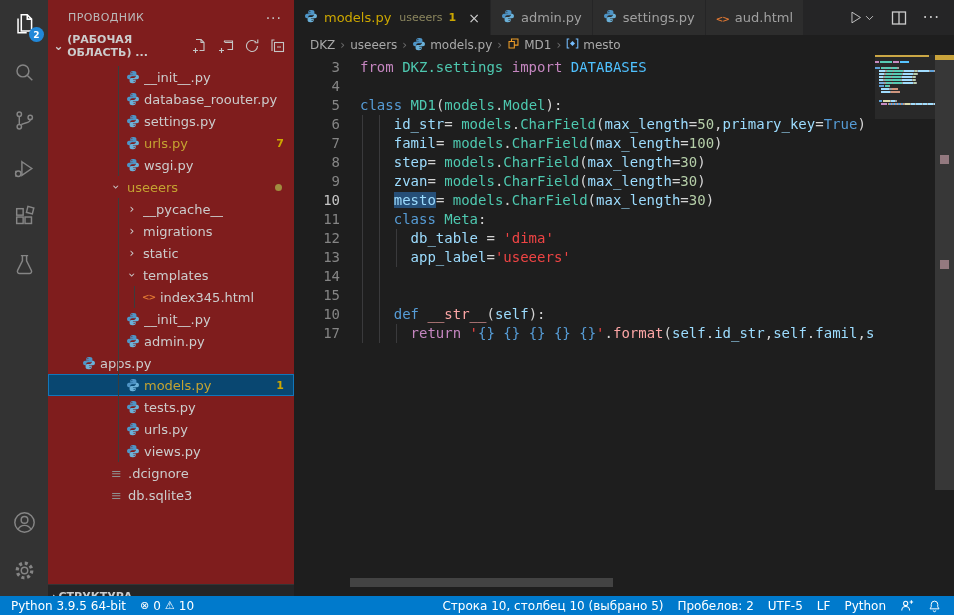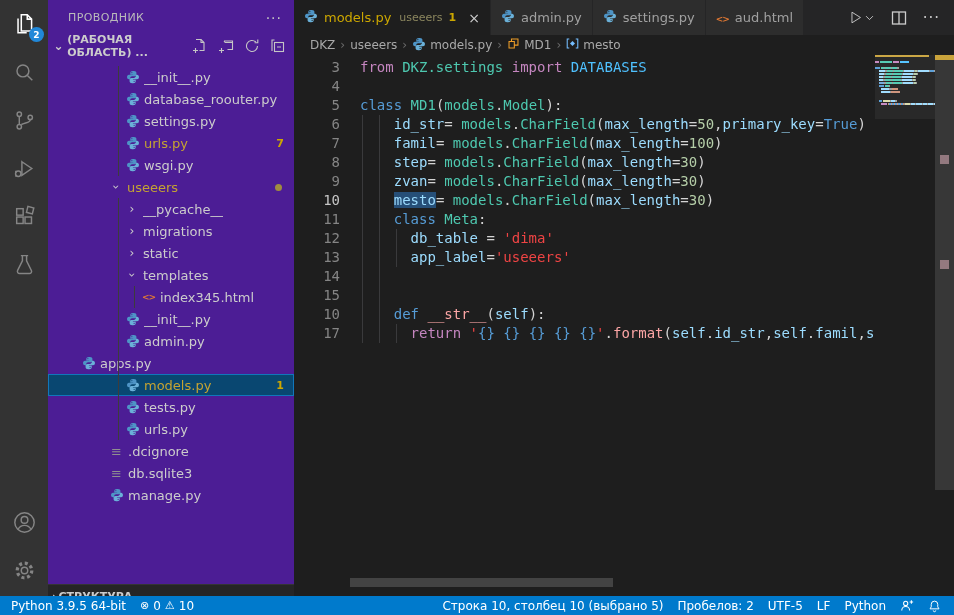--- a/index.html
+++ b/index.html
@@ -8,21 +8,21 @@
        -webkit-font-smoothing:antialiased}
   
   .activitybar{position:absolute;left:0;top:0;width:48px;bottom:19px;background:#333333;z-index:5}
   .act-item{width:48px;height:48px;display:flex;align-items:center;justify-content:center;position:relative;color:#858585;cursor:pointer}
   .act-item.active{color:#ffffff}
   .act-item svg{stroke:currentColor;fill:none;stroke-width:1.4}
   .act-bottom{position:absolute;bottom:2px;left:0}
   .badge{position:absolute;right:4px;bottom:6px;min-width:15px;height:15px;border-radius:50%;
          background:#2188d9;color:#fff;font-size:9px;display:flex;align-items:center;justify-content:center;font-weight:bold}
   
-  .sidebar{position:absolute;left:48px;top:0;width:246px;bottom:8px;background:#4c1d95;color:#cccccc;overflow:hidden}
+  .sidebar{position:absolute;left:48px;top:0;width:246px;bottom:8px;background:#7f1d1d;color:#cccccc;overflow:hidden}
   .side-title{height:35px;display:flex;align-items:center;padding:0 12px 0 20px;font-size:11px;color:#bbbbbb;letter-spacing:.4px}
   .side-title .dots{margin-left:auto;color:#c5c5c5;font-size:14px;letter-spacing:1px;cursor:pointer}
   .section-hdr{height:22px;display:flex;align-items:center;font-size:11px;font-weight:bold;color:#cccccc;padding:0 8px 0 4px;gap:2px}
   .section-hdr .chev{width:16px;text-align:center;color:#cccccc;font-size:12px}
   .sec-actions{margin-left:auto;display:flex;gap:10px;align-items:center}
   .sec-actions svg{stroke:#c5c5c5;fill:none;stroke-width:1.1;cursor:pointer}
   .tree{position:absolute;top:57px;left:0;right:0;bottom:22px;overflow:hidden;font-size:13px}
   .row{height:22px;display:flex;align-items:center;cursor:pointer;position:relative;color:#cccccc;white-space:nowrap}
   .row .twist{width:16px;text-align:center;flex:0 0 16px;color:#cccccc;font-size:12px}
   .row .fico{width:17px;flex:0 0 17px;display:flex;align-items:center;justify-content:center}
@@ -315,40 +315,41 @@
       <div class="row" style="padding-left: 76px;">
         <span class="indentguide" style="left: 70px;"></span>
         <span class="fico">
           <svg width="14" height="14" viewBox="0 0 16 16">
             <path fill="#4e94c6" d="M7.9 1c-2 0-3 .9-3 2.2V5h3.2v.5H3.4C2 5.5 1.2 6.6 1.2 8.1s.8 2.6 2.2 2.6h1.4V9.2c0-1.2 1-2.2 2.2-2.2h2.9c1.1 0 2-.9 2-2V3.2C12 1.9 10.9 1 9 1H7.9zM6.7 2.3c.35 0 .65.3.65.65s-.3.65-.65.65-.65-.3-.65-.65.3-.65.65-.65z"></path>
             <path fill="#6ab0d8" d="M8.1 15c2 0 3-.9 3-2.2V11H7.9v-.5h4.7c1.4 0 2.2-1.1 2.2-2.6s-.8-2.6-2.2-2.6h-1.4v1.5c0 1.2-1 2.2-2.2 2.2H6.1c-1.1 0-2 .9-2 2v1.8c0 1.3 1.1 2.2 3 2.2h1zm1.2-1.3c-.35 0-.65-.3-.65-.65s.3-.65.65-.65.65.3.65.65-.3.65-.65.65z"></path>
           </svg>
         </span>
         <span class="lbl">urls.py</span>
       </div>
+      <div class="row" style="padding-left: 76px;">
+        <span class="indentguide" style="left: 70px;"></span>
+        <span class="fico">
+          <svg width="14" height="14" viewBox="0 0 16 16">
+            <path fill="#4e94c6" d="M7.9 1c-2 0-3 .9-3 2.2V5h3.2v.5H3.4C2 5.5 1.2 6.6 1.2 8.1s.8 2.6 2.2 2.6h1.4V9.2c0-1.2 1-2.2 2.2-2.2h2.9c1.1 0 2-.9 2-2V3.2C12 1.9 10.9 1 9 1H7.9zM6.7 2.3c.35 0 .65.3.65.65s-.3.65-.65.65-.65-.3-.65-.65.3-.65.65-.65z"></path>
+            <path fill="#6ab0d8" d="M8.1 15c2 0 3-.9 3-2.2V11H7.9v-.5h4.7c1.4 0 2.2-1.1 2.2-2.6s-.8-2.6-2.2-2.6h-1.4v1.5c0 1.2-1 2.2-2.2 2.2H6.1c-1.1 0-2 .9-2 2v1.8c0 1.3 1.1 2.2 3 2.2h1zm1.2-1.3c-.35 0-.65-.3-.65-.65s.3-.65.65-.65.65.3.65.65-.3.65-.65.65z"></path>
+          </svg>
+        </span>
+        <span class="lbl">views.py</span>
+      </div>
       <div class="row" style="padding-left: 60px;">
         <span class="fico">
           <span class="list-ico">≡</span>
         </span>
         <span class="lbl">.dcignore</span>
       </div>
       <div class="row" style="padding-left: 60px;">
         <span class="fico">
           <span class="list-ico">≡</span>
         </span>
         <span class="lbl">db.sqlite3</span>
-      </div>
-      <div class="row" style="padding-left: 60px;">
-        <span class="fico">
-          <svg width="14" height="14" viewBox="0 0 16 16">
-            <path fill="#4e94c6" d="M7.9 1c-2 0-3 .9-3 2.2V5h3.2v.5H3.4C2 5.5 1.2 6.6 1.2 8.1s.8 2.6 2.2 2.6h1.4V9.2c0-1.2 1-2.2 2.2-2.2h2.9c1.1 0 2-.9 2-2V3.2C12 1.9 10.9 1 9 1H7.9zM6.7 2.3c.35 0 .65.3.65.65s-.3.65-.65.65-.65-.3-.65-.65.3-.65.65-.65z"></path>
-            <path fill="#6ab0d8" d="M8.1 15c2 0 3-.9 3-2.2V11H7.9v-.5h4.7c1.4 0 2.2-1.1 2.2-2.6s-.8-2.6-2.2-2.6h-1.4v1.5c0 1.2-1 2.2-2.2 2.2H6.1c-1.1 0-2 .9-2 2v1.8c0 1.3 1.1 2.2 3 2.2h1zm1.2-1.3c-.35 0-.65-.3-.65-.65s.3-.65.65-.65.65.3.65.65-.3.65-.65.65z"></path>
-          </svg>
-        </span>
-        <span class="lbl">manage.py</span>
       </div>
     </div>
   <div class="outline-hdr">
     <span class="chev">›</span>
     <span>СТРУКТУРА</span>
   </div>
 </div>
 
 <div class="editor-group">
   <div class="tabs" id="tabs">

